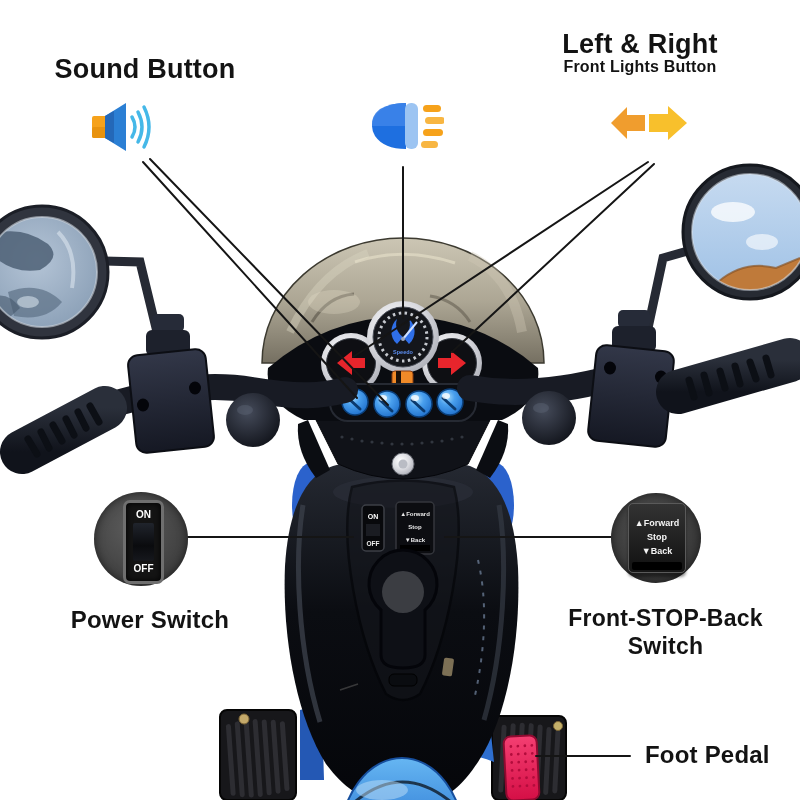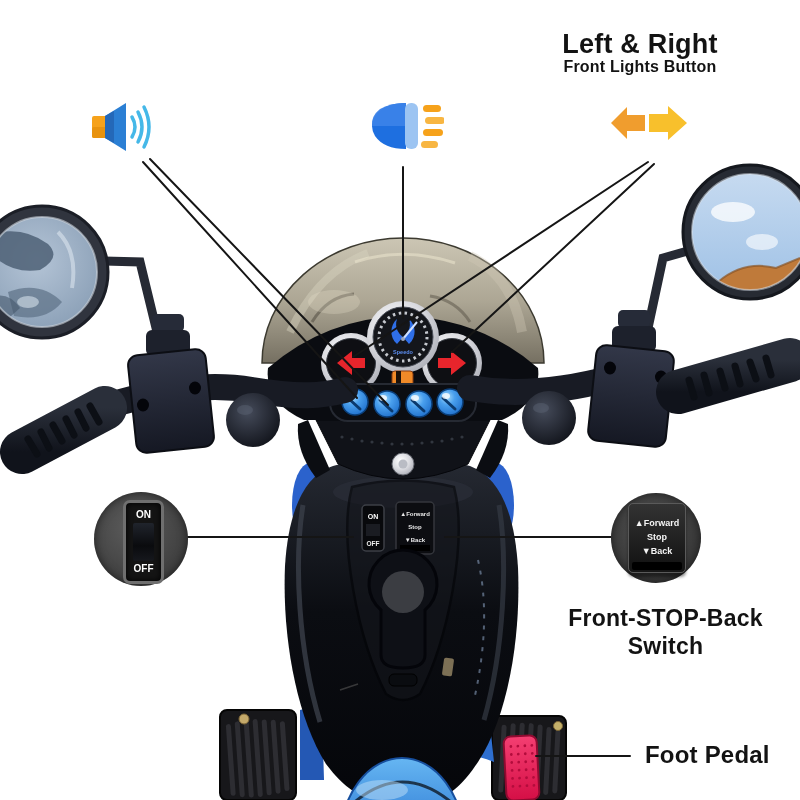--- a/index.html
+++ b/index.html
@@ -372,20 +372,21 @@
     <line x1="150" y1="159" x2="388" y2="405"></line>
     <line x1="403" y1="167" x2="403" y2="318"></line>
     <line x1="648" y1="162" x2="353" y2="357"></line>
     <line x1="654" y1="164" x2="452" y2="352"></line>
     <line x1="187" y1="537" x2="353" y2="537"></line>
     <line x1="445" y1="537" x2="611" y2="537"></line>
     <line x1="536" y1="756" x2="630" y2="756"></line>
   </g>
 </svg>
 
+  <div class="lbl lbl-top" style="left:40px;top:55px;width:210px;">Sound Button</div>
   <div class="icon" style="left:90px;top:98px;">
     <svg width="66" height="58" viewBox="0 0 66 58">
       <rect x="2" y="18" width="15" height="22" rx="2" fill="#f6a21b"></rect>
       <rect x="2" y="29" width="15" height="11" rx="2" fill="#e8930f"></rect>
       <polygon points="15,18 15,40 36,53 36,5" fill="#2b7fd4"></polygon>
       <polygon points="15,18 15,40 24,45 24,13" fill="#2468b8"></polygon>
       <path d="M 42 19 Q 48 29 42 39" stroke="#45b8e8" stroke-width="3.5" fill="none" stroke-linecap="round"></path>
       <path d="M 48 14 Q 56 29 48 44" stroke="#45b8e8" stroke-width="3.5" fill="none" stroke-linecap="round"></path>
       <path d="M 54 9 Q 64 29 54 49" stroke="#45b8e8" stroke-width="3.5" fill="none" stroke-linecap="round"></path>
     </svg>
@@ -412,20 +413,21 @@
     </svg>
   </div>
 
   <div class="callout" id="power-callout">
     <div id="power-rocker">
       <span class="sw-txt on-t">ON</span>
       <span class="gap"></span>
       <span class="sw-txt off-t">OFF</span>
     </div>
   </div>
+  <div class="lbl lbl-bottom" style="left:70px;top:607px;width:160px;">Power Switch</div>
 
   <div class="callout" id="gear-callout">
     <div id="gear-panel">
       <span>▲Forward</span>
       <span>Stop</span>
       <span>▼Back</span>
     </div>
   </div>
   <div class="lbl lbl-mid" style="left:558px;top:592px;width:215px;">Front-STOP-Back</div>
   <div class="lbl lbl-mid" style="left:558px;top:620px;width:215px;">Switch</div>

